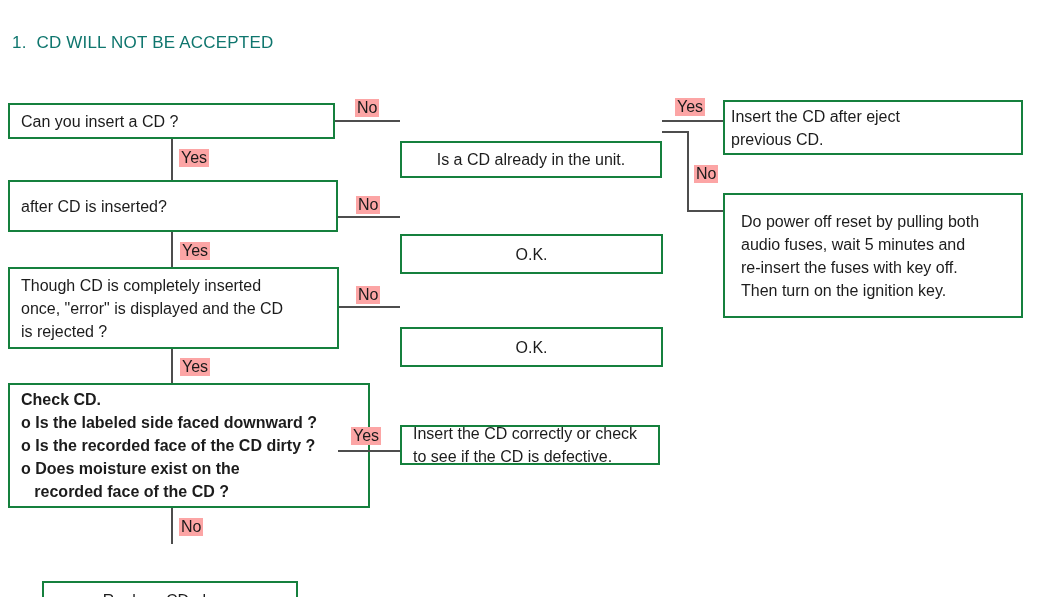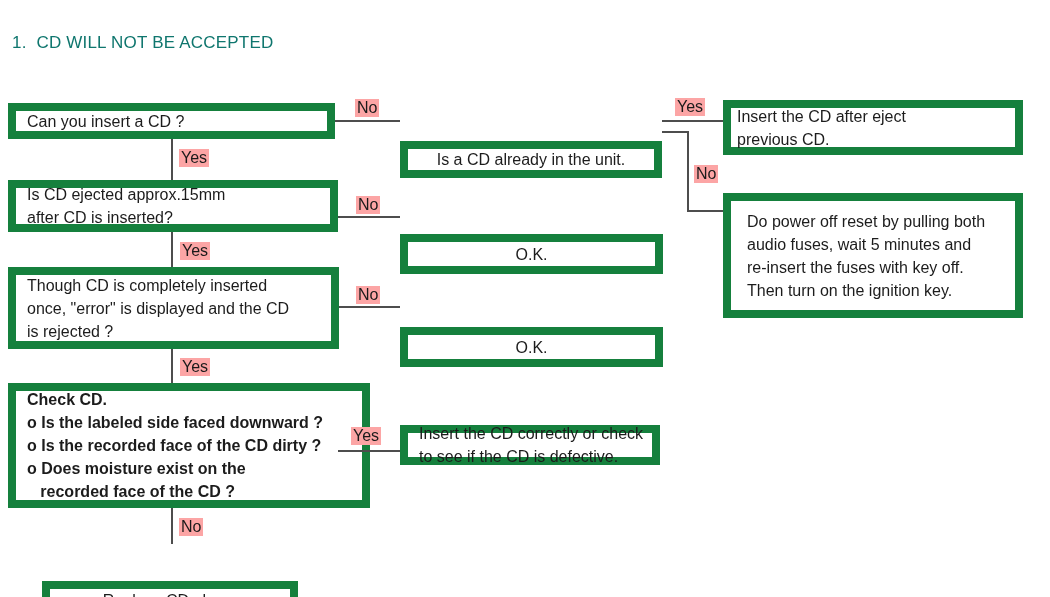--- a/index.html
+++ b/index.html
@@ -7,21 +7,21 @@
     position:relative;width:1050px;height:597px;background:#ffffff;
     font-family:"Liberation Sans","DejaVu Sans",sans-serif;
     color:#1c1c1c;overflow:hidden;
   }
   .title{
     position:absolute;left:12px;top:33px;font-size:17px;
     letter-spacing:.2px;white-space:pre;color:#0f766e;
   }
   .box{
     position:absolute;box-sizing:border-box;background:#fff;
-    border:8px solid #15803d;font-size:16px;line-height:23px;
+    border:2px solid #15803d;font-size:16px;line-height:23px;
     display:flex;flex-direction:column;justify-content:center;
   }
   .box .ln{white-space:pre;}
   .box.left{padding-left:11px;padding-right:4px;}
   .box.center{align-items:center;text-align:center;margin-top:37px;}
   .line{position:absolute;background:#4d4d4d;}
   .lbl{
     position:absolute;font-size:16px;color:#1a1a1a;white-space:pre;
     background:#fca5a5;padding:0 2px;line-height:18px;
   }
@@ -47,21 +47,20 @@
   </div>
 
   <div class="box left" style="left:723px;top:193px;width:300px;height:125px;padding-left:16px;">
     <div class="ln">Do power off reset by pulling both</div>
     <div class="ln">audio fuses, wait 5 minutes and</div>
     <div class="ln">re-insert the fuses with key off.</div>
     <div class="ln">Then turn on the ignition key.</div>
   </div>
 
   <div class="box left" style="left:8px;top:180px;width:330px;height:52px;">
-    <div class="ln">Is CD ejected approx.15mm</div>
     <div class="ln">after CD is inserted?</div>
   </div>
 
   <div class="box center" style="left:400px;top:197px;width:263px;height:40px;">
     <div class="ln">O.K.</div>
   </div>
 
   <div class="box left" style="left:8px;top:267px;width:331px;height:82px;">
     <div class="ln">Though CD is completely inserted</div>
     <div class="ln">once, "error" is displayed and the CD</div>

